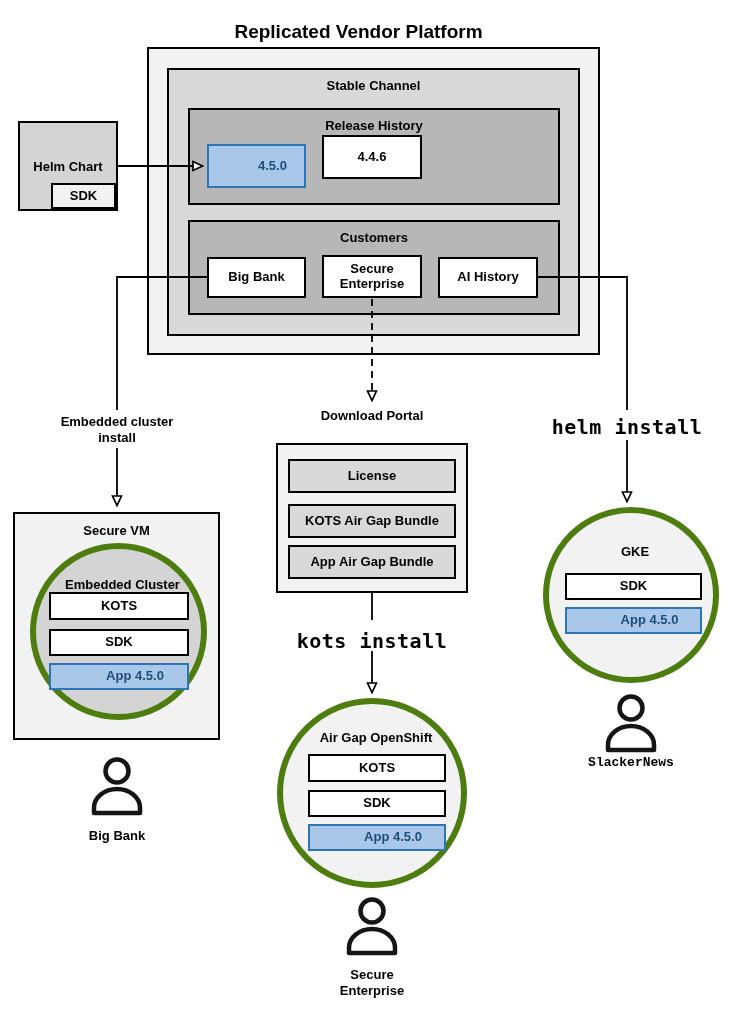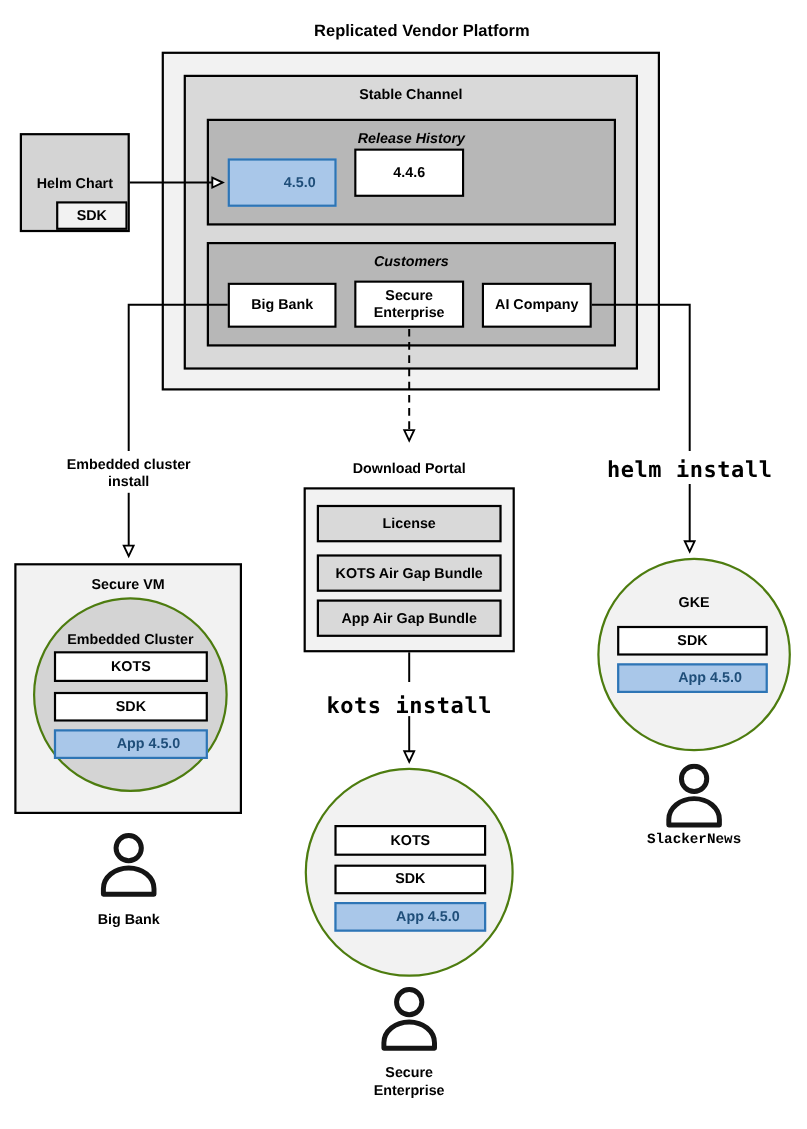--- a/index.html
+++ b/index.html
@@ -11,90 +11,91 @@
   .abs{position:absolute;box-sizing:border-box;}
   .box{border:2px solid #000;}
   .titled{text-align:center;}
   .titled .t{padding-top:8px;}
   .cell{
     display:flex;align-items:center;justify-content:center;text-align:center;
     background:#fff;border:2px solid #000;line-height:1.15;
   }
   .fill-outer{background:#f2f2f2;}
   .fill-mid{background:#d9d9d9;}
-  .fill-dark{background:#b7b7b7;font-style:italic;}
+  .fill-dark{background:#b7b7b7;}
   .fill-circle{background:#d4d4d4;}
   .blue{
     background:var(--blue-fill,#a9c7e9);
     border:2px solid var(--blue-border,#2e75b5);
     color:var(--blue-text,#1f4e79);
     padding-left:32px;
   }
-  .circle{border:2px solid #4d7c0f;border-radius:50%;text-align:center;}
+  .circle{border:6px solid #4d7c0f;border-radius:50%;text-align:center;}
   .lbl{text-align:center;line-height:1.25;}
   .mono{
     font-family:"DejaVu Sans Mono","Liberation Mono",monospace;
     font-size:20px;font-weight:bold;letter-spacing:0.5px;text-align:center;
   }
   #wires{position:absolute;left:0;top:0;z-index:10;pointer-events:none;}
   .person svg{display:block;}
 </style>
 </head>
 <body>
 
 <div id="canvas">
 
-  <div class="abs lbl" style="left:157px;top:20px;width:453px;font-size:15px;">Replicated Vendor Platform</div>
+  <div class="abs lbl" style="left:132px;top:20px;width:453px;font-size:19px;">Replicated Vendor Platform</div>
 
   <div class="abs box fill-outer" style="left:147px;top:47px;width:453px;height:308px;"></div>
 
   <div class="abs box fill-mid titled" style="left:167px;top:68px;width:413px;height:268px;">
     <div class="t">Stable Channel</div>
   </div>
 
   <div class="abs box fill-dark titled" style="left:188px;top:108px;width:372px;height:97px;">
     <div class="t">Release History</div>
   </div>
   <div class="abs cell blue" style="left:207px;top:144px;width:99px;height:44px;">4.5.0</div>
   <div class="abs cell" style="left:322px;top:135px;width:100px;height:44px;">4.4.6</div>
 
   <div class="abs box fill-dark titled" style="left:188px;top:220px;width:372px;height:95px;">
     <div class="t">Customers</div>
   </div>
   <div class="abs cell" style="left:207px;top:257px;width:99px;height:41px;">Big Bank</div>
   <div class="abs cell" style="left:322px;top:255px;width:100px;height:43px;">Secure Enterprise</div>
-  <div class="abs cell" style="left:438px;top:257px;width:100px;height:41px;">AI Company</div>
+  <div class="abs cell" style="left:438px;top:257px;width:100px;height:41px;">AI History</div>
 
   <div class="abs box fill-circle" style="left:18px;top:121px;width:100px;height:90px;">
     <div class="abs lbl" style="left:0;top:36px;width:96px;">Helm Chart</div>
     <div class="abs cell fill-outer" style="left:31px;top:60px;width:65px;height:26px;background:#f2f2f2;">SDK</div>
   </div>
 
   <div class="abs lbl" style="left:57px;top:414px;width:120px;">Embedded cluster install</div>
   <div class="abs mono" style="left:547px;top:415px;width:160px;">helm install</div>
   <div class="abs mono" style="left:292px;top:629px;width:160px;">kots install</div>
 
-  <div class="abs lbl" style="left:292px;top:418px;width:160px;">Download Portal</div>
+  <div class="abs lbl" style="left:292px;top:408px;width:160px;">Download Portal</div>
   <div class="abs box fill-outer" style="left:276px;top:443px;width:192px;height:150px;">
     <div class="abs cell fill-mid" style="left:10px;top:14px;width:168px;height:34px;background:#d9d9d9;">License</div>
     <div class="abs cell fill-mid" style="left:10px;top:59px;width:168px;height:34px;background:#d9d9d9;">KOTS Air Gap Bundle</div>
     <div class="abs cell fill-mid" style="left:10px;top:100px;width:168px;height:34px;background:#d9d9d9;">App Air Gap Bundle</div>
   </div>
 
   <div class="abs box fill-outer" style="left:13px;top:512px;width:207px;height:228px;">
     <div class="abs lbl" style="left:0;top:9px;width:203px;">Secure VM</div>
     <div class="abs circle fill-circle" style="left:15px;top:29px;width:177px;height:177px;">
       <div class="abs lbl" style="left:0;top:28px;width:173px;">Embedded Cluster</div>
     </div>
     <div class="abs cell" style="left:34px;top:78px;width:140px;height:28px;">KOTS</div>
     <div class="abs cell" style="left:34px;top:115px;width:140px;height:27px;">SDK</div>
     <div class="abs cell blue" style="left:34px;top:149px;width:140px;height:27px;">App 4.5.0</div>
   </div>
 
   <div class="abs circle fill-outer" style="left:277px;top:698px;width:190px;height:190px;">
+    <div class="abs lbl" style="left:0;top:26px;width:186px;">Air Gap OpenShift</div>
     <div class="abs cell" style="left:25px;top:50px;width:138px;height:28px;">KOTS</div>
     <div class="abs cell" style="left:25px;top:86px;width:138px;height:27px;">SDK</div>
     <div class="abs cell blue" style="left:25px;top:120px;width:138px;height:27px;">App 4.5.0</div>
   </div>
 
   <div class="abs circle fill-outer" style="left:543px;top:507px;width:176px;height:176px;">
     <div class="abs lbl" style="left:0;top:31px;width:172px;">GKE</div>
     <div class="abs cell" style="left:16px;top:60px;width:137px;height:27px;">SDK</div>
     <div class="abs cell blue" style="left:16px;top:94px;width:137px;height:27px;">App 4.5.0</div>
   </div>

